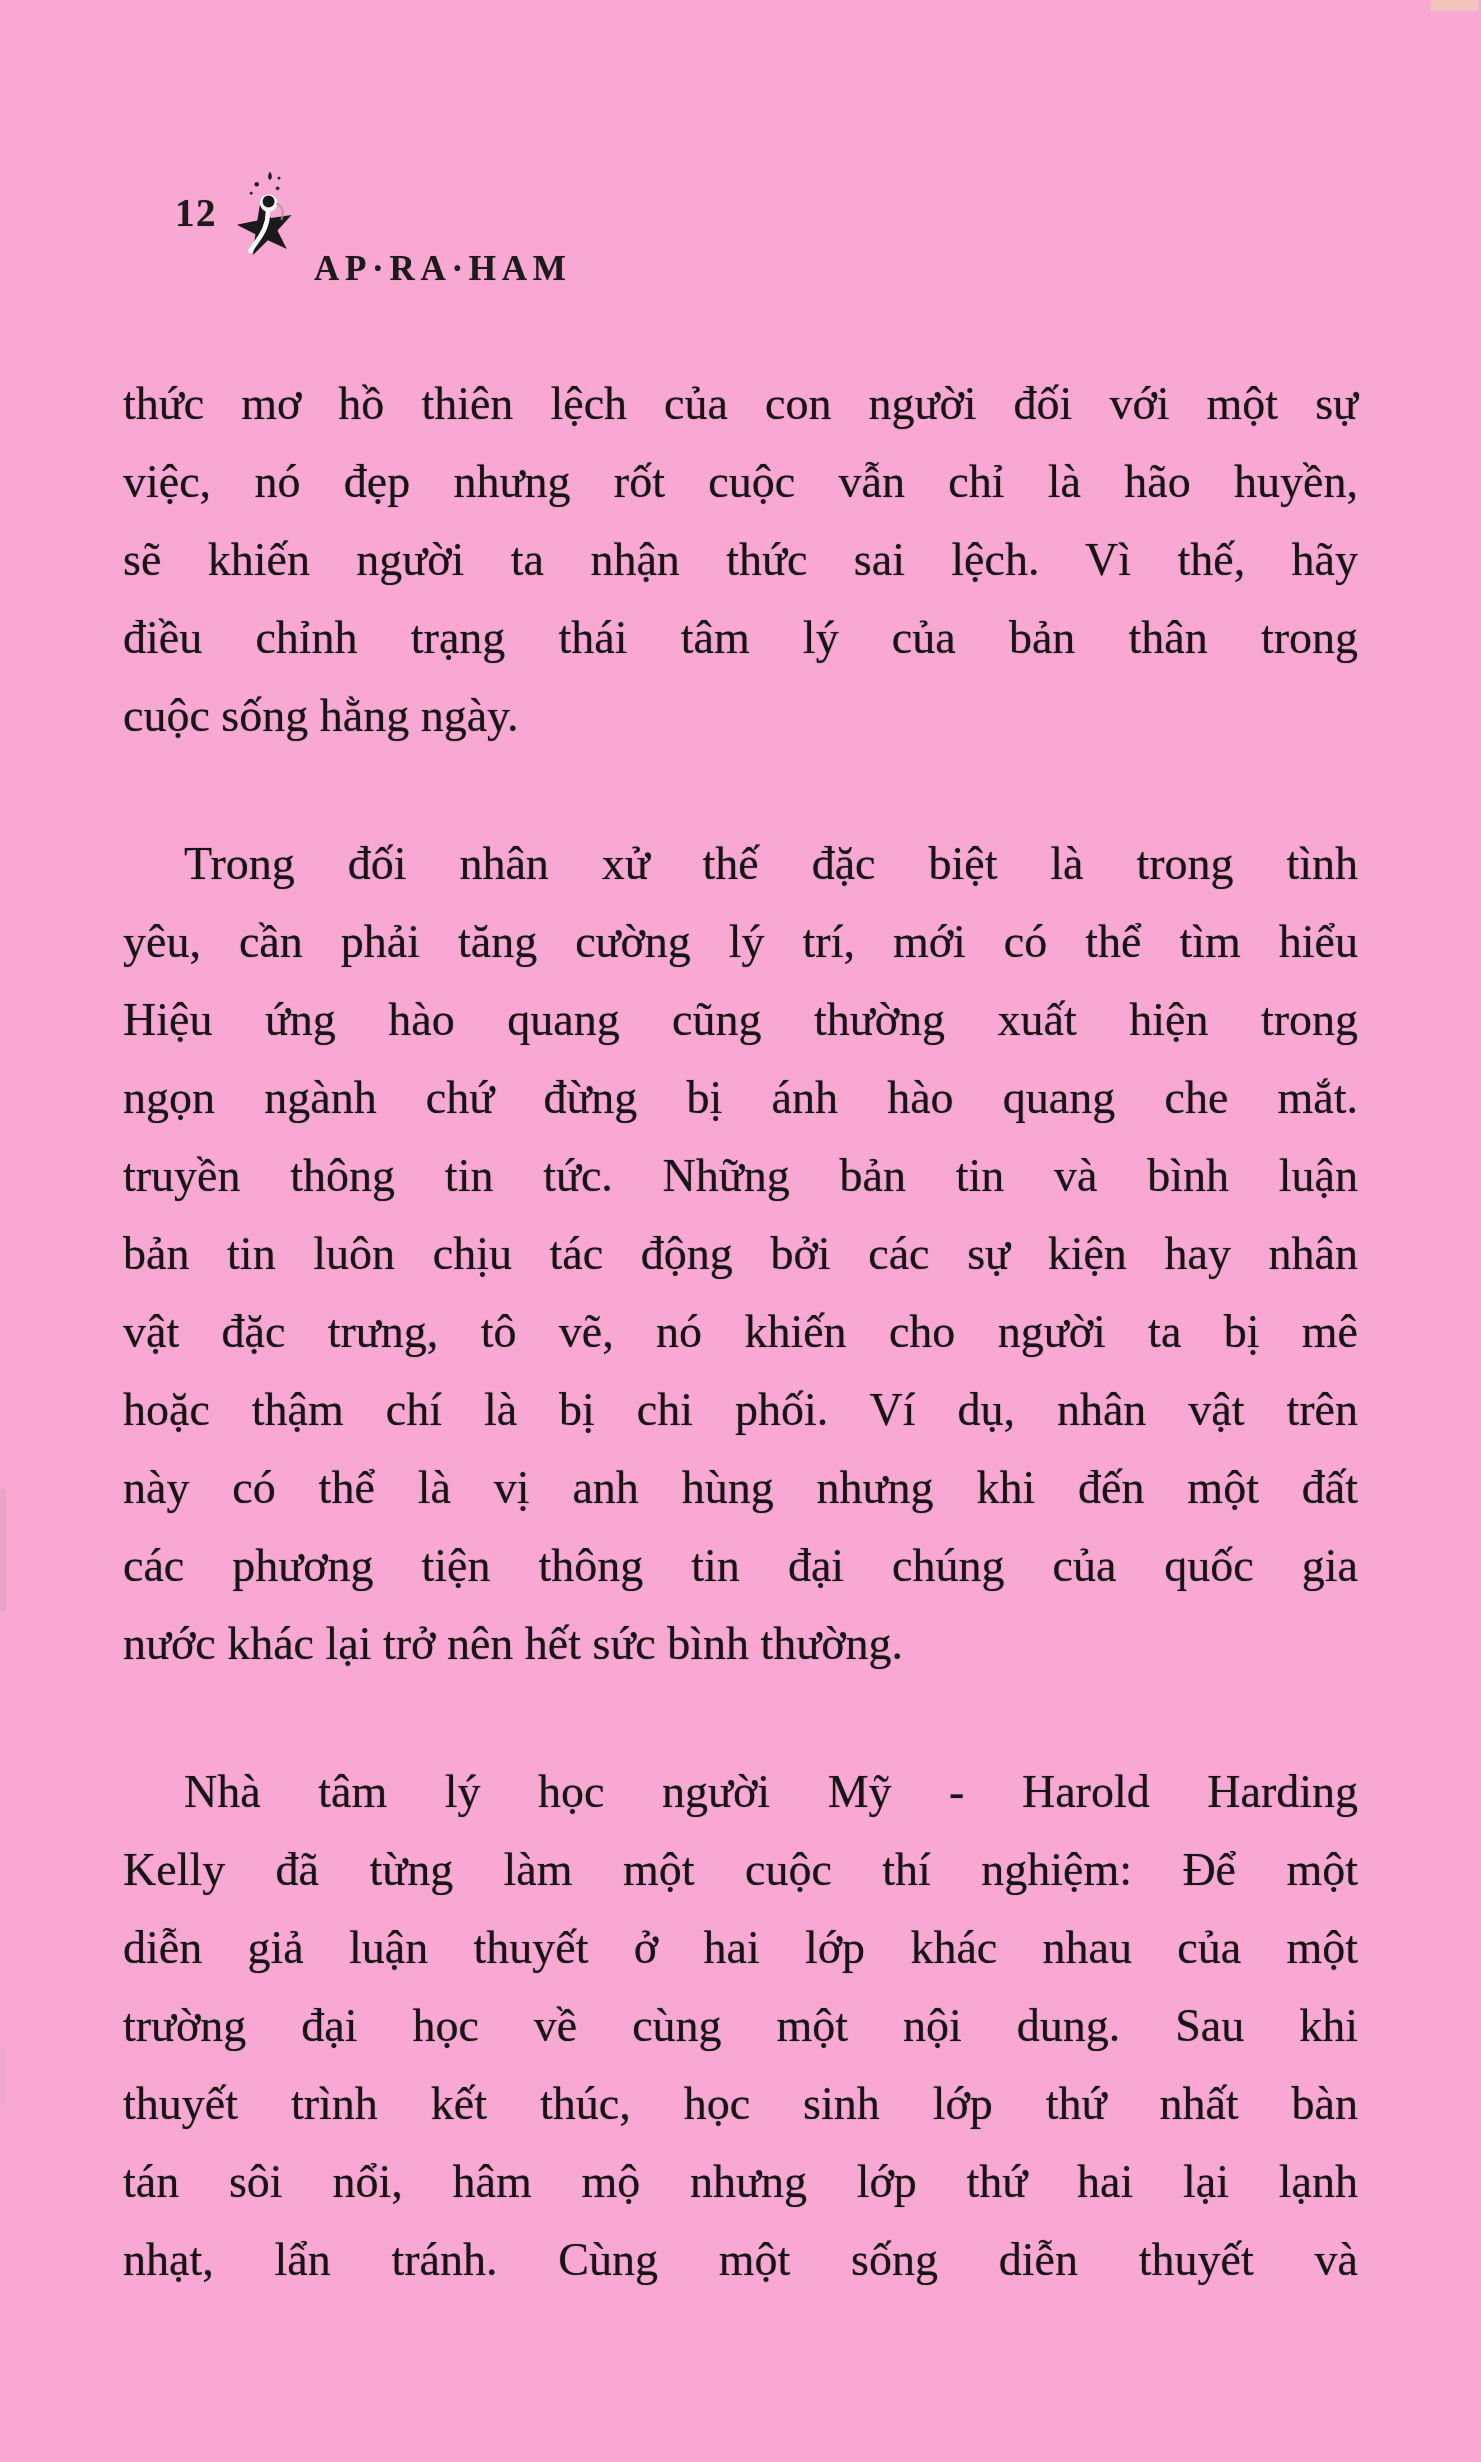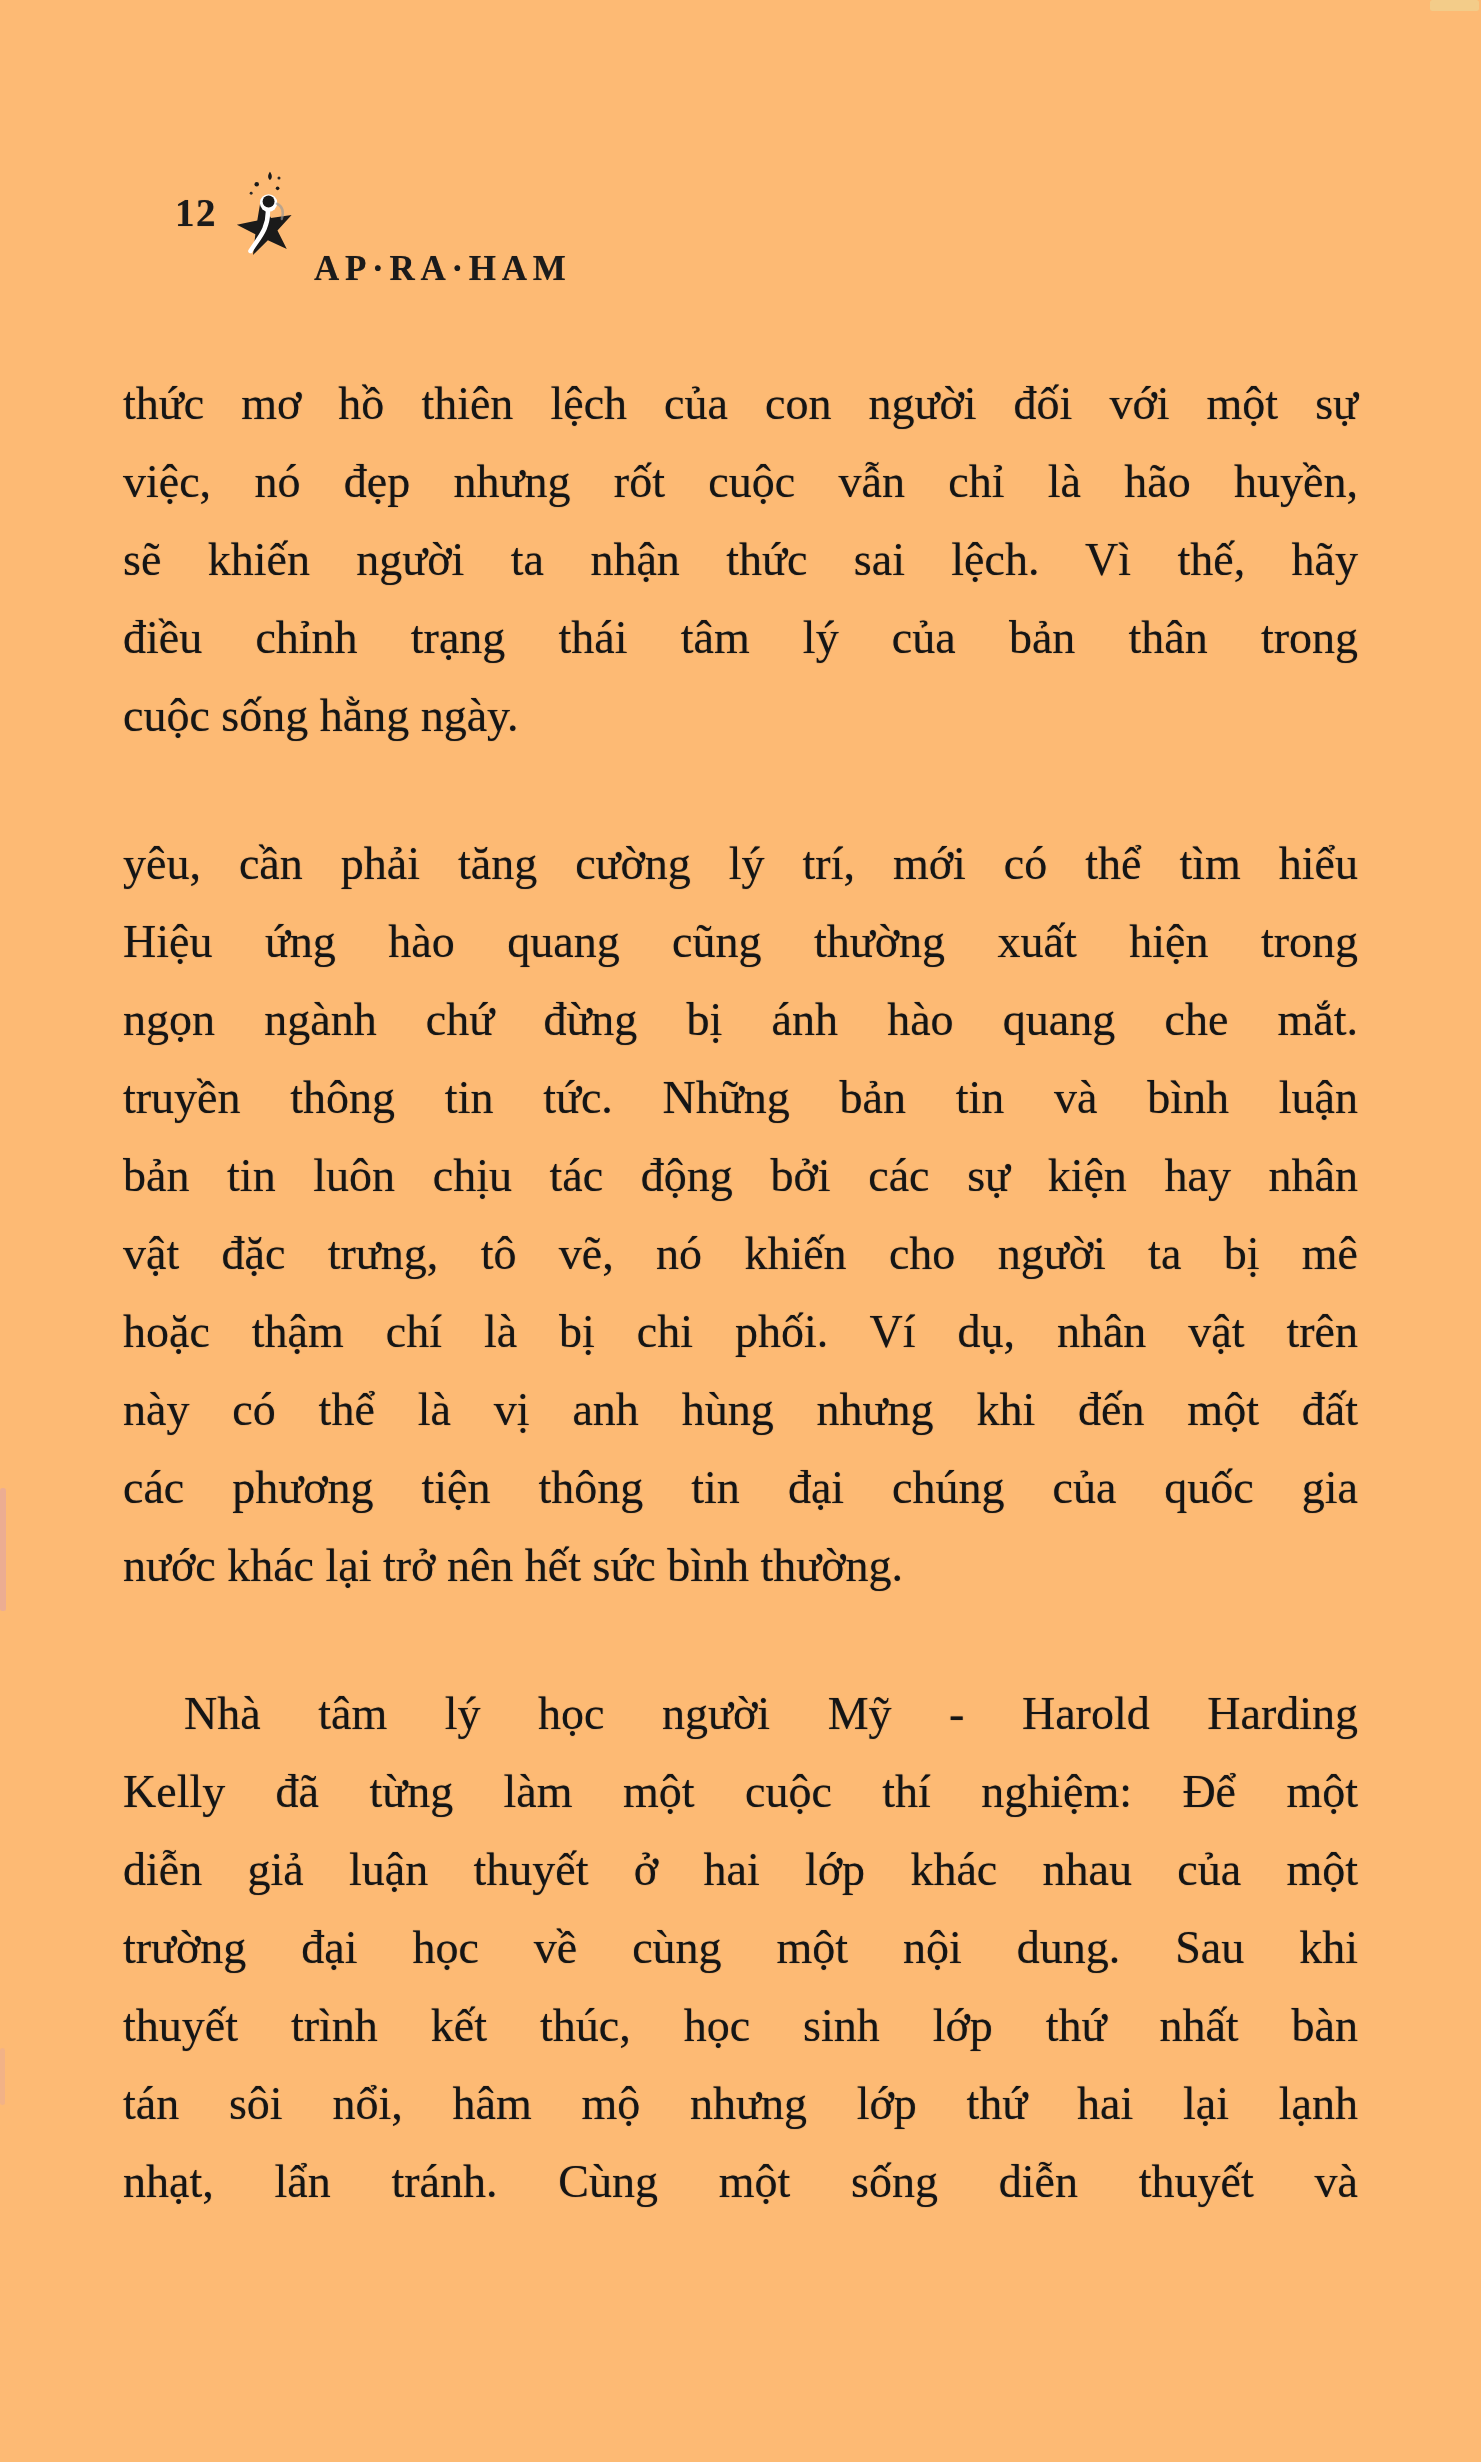--- a/index.html
+++ b/index.html
@@ -1,21 +1,21 @@
 <!DOCTYPE html>
 <html style="font-size:13px"><head>
 <meta charset="utf-8">
 <style>
   html, body { margin: 0; padding: 0; background: #e8e8e8; }
   .page {
     position: relative;
     width: 1482px;
     height: 2462px;
     margin: 0 auto;
-    background: #fdba74;
+    background: #f9a8d4;
     overflow: hidden;
     font-family: "Liberation Serif", "DejaVu Serif", serif;
     color: #151515;
   }
 
   
   .header { position: absolute; top: 0; left: 0; right: 0; height: 328px; }
   .page-number {
     position: absolute;
     left: 175px; top: 190px;
@@ -97,20 +97,21 @@
   <div class="body-text" id="body-text">
 
   <div class="para">
         <div class="line">thức mơ hồ thiên lệch của con người đối với một sự</div>
         <div class="line">việc, nó đẹp nhưng rốt cuộc vẫn chỉ là hão huyền,</div>
         <div class="line">sẽ khiến người ta nhận thức sai lệch. Vì thế, hãy</div>
         <div class="line">điều chỉnh trạng thái tâm lý của bản thân trong</div>
         <div class="line short">cuộc sống hằng ngày.</div>
       </div>
       <div class="para">
+        <div class="line indent">Trong đối nhân xử thế đặc biệt là trong tình</div>
         <div class="line">yêu, cần phải tăng cường lý trí, mới có thể tìm hiểu</div>
         <div class="line">Hiệu ứng hào quang cũng thường xuất hiện trong</div>
         <div class="line">ngọn ngành chứ đừng bị ánh hào quang che mắt.</div>
         <div class="line">truyền thông tin tức. Những bản tin và bình luận</div>
         <div class="line">bản tin luôn chịu tác động bởi các sự kiện hay nhân</div>
         <div class="line">vật đặc trưng, tô vẽ, nó khiến cho người ta bị mê</div>
         <div class="line">hoặc thậm chí là bị chi phối. Ví dụ, nhân vật trên</div>
         <div class="line">này có thể là vị anh hùng nhưng khi đến một đất</div>
         <div class="line">các phương tiện thông tin đại chúng của quốc gia</div>
         <div class="line short">nước khác lại trở nên hết sức bình thường.</div>

